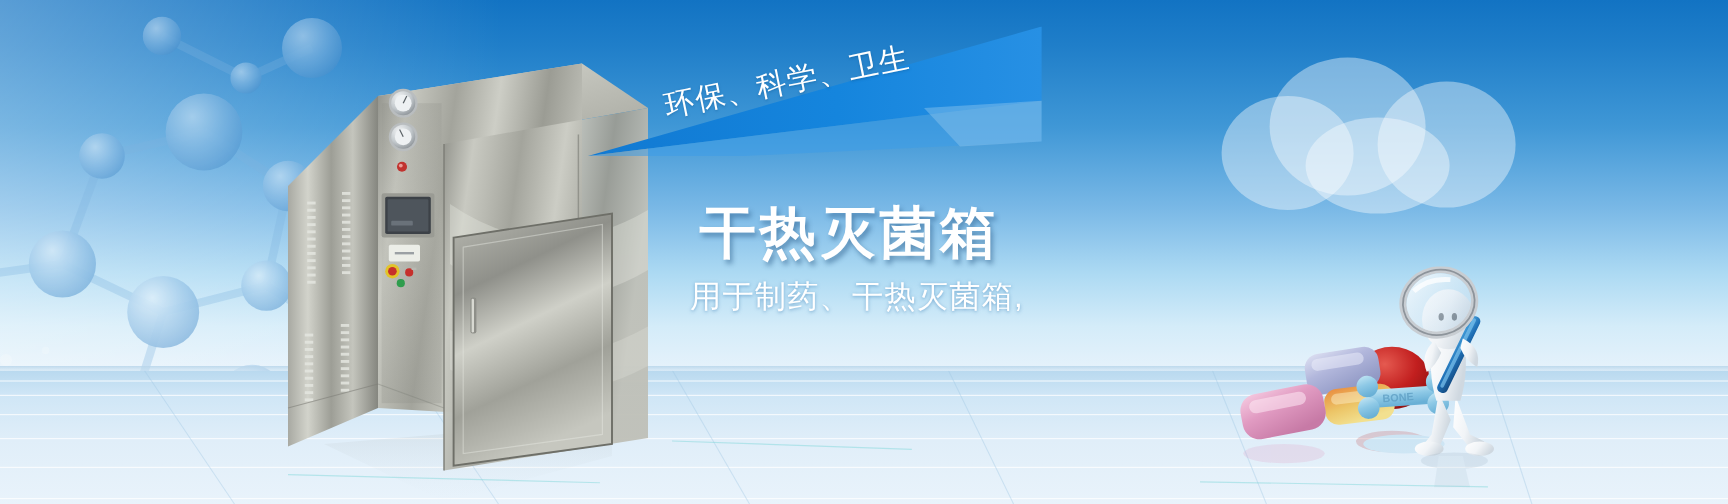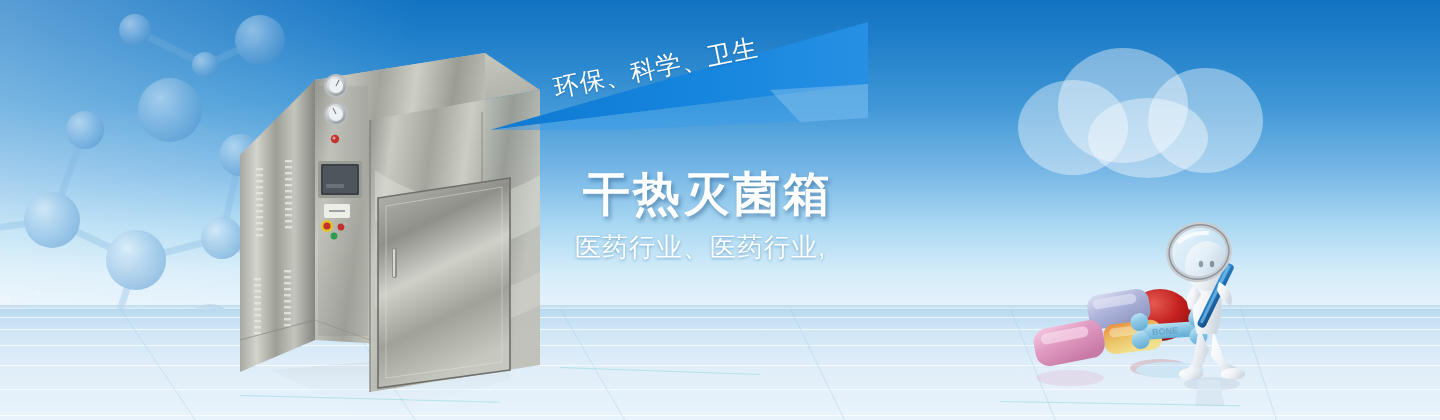--- a/index.html
+++ b/index.html
@@ -423,21 +423,21 @@
 
       <path d="M20,108 L398,62 L398,96 L150,108 Z" fill="#3d9ce8" opacity="0.55"></path>
       <path d="M300,68 L398,62 L398,96 L330,100 Z" fill="#8ec6ee" opacity="0.45"></path>
     </svg>
     <div class="ribbon-txt">环保、科学、卫生</div>
   </div>
 
   <div class="title">干热灭菌箱</div>
 
   <div class="subtitle">
-    <div>医药行业、医药行业,</div>
+    <div>用于制药、干热灭菌箱,</div>
   </div>
 
   <div class="props">
     <svg width="210" height="120" viewBox="0 0 210 120">
       <defs>
         <linearGradient id="soapPink" x1="0" y1="0" x2="0.6" y2="1">
           <stop offset="0%" stop-color="#f6cde2"></stop>
           <stop offset="45%" stop-color="#e19bc2"></stop>
           <stop offset="100%" stop-color="#c77aa6"></stop>
         </linearGradient>

